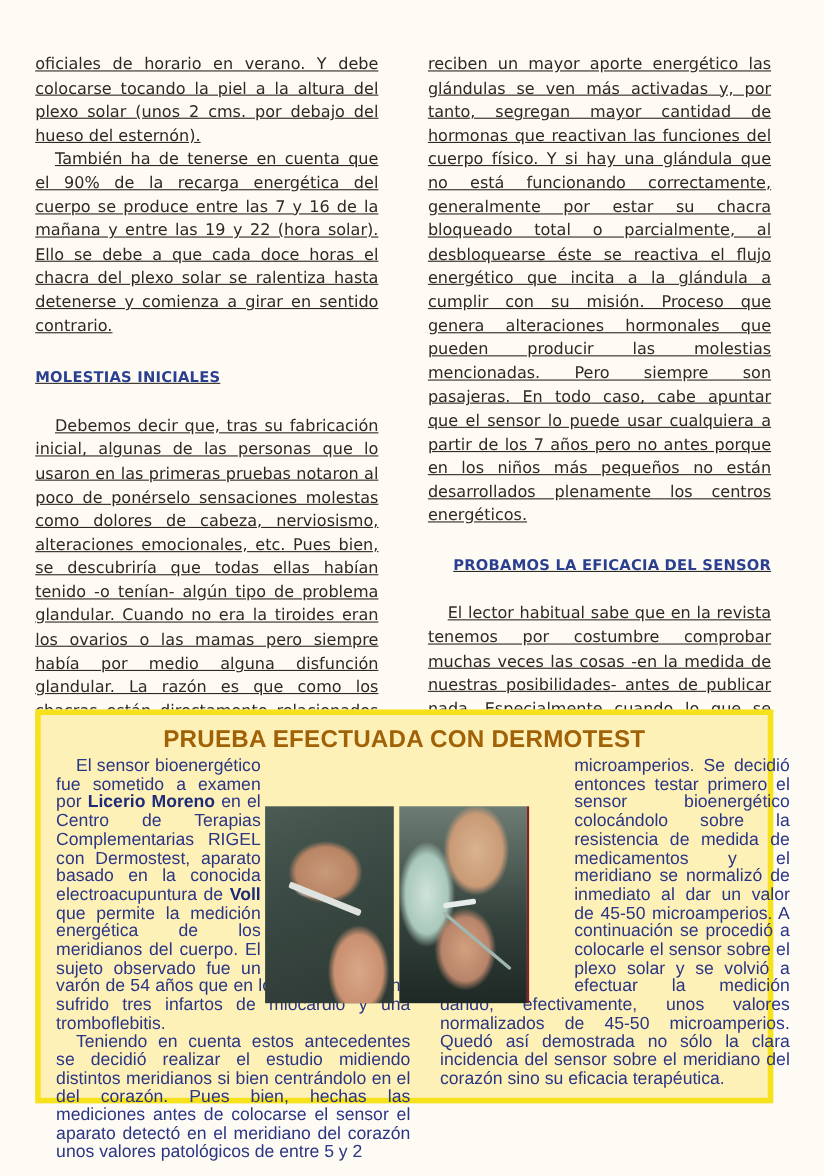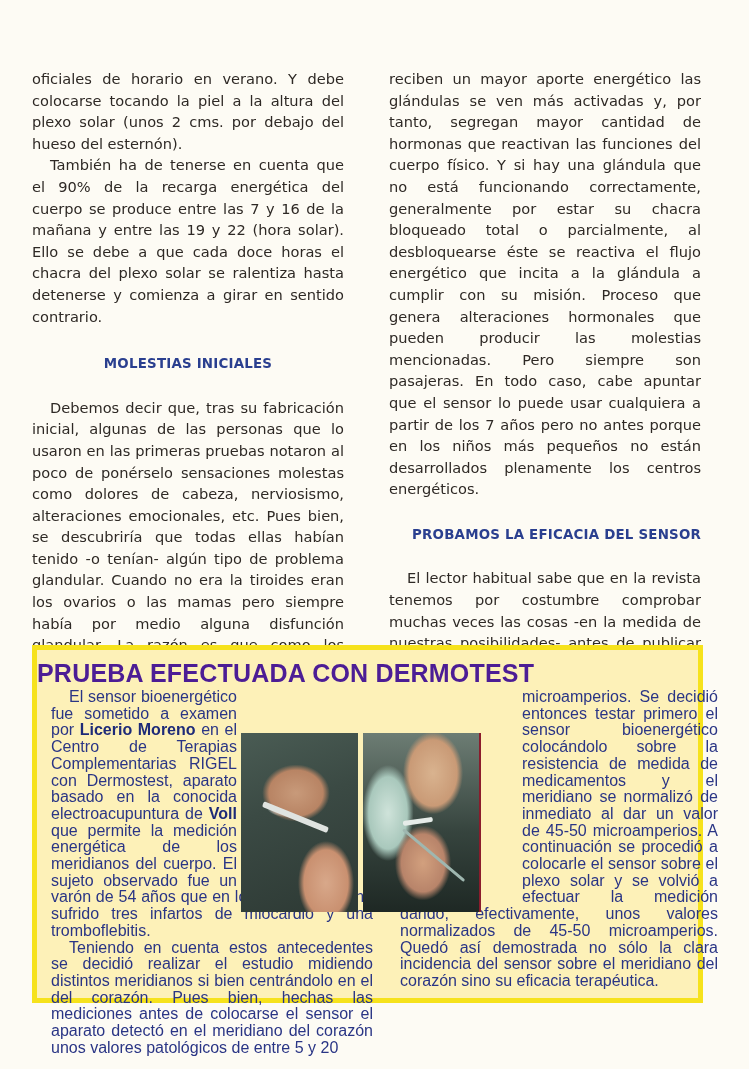--- a/index.html
+++ b/index.html
@@ -5,60 +5,60 @@
   * { margin: 0; padding: 0; box-sizing: border-box; }
   html, body { width: 749px; height: 1069px; overflow: hidden; }
   body {
     background: #fdfbf4;
     font-family: "DejaVu Sans", "Liberation Sans", sans-serif;
     color: #2b2622;
     position: relative;
   }
   .col {
     position: absolute;
-    top: 68px;
+    top: 48px;
     width: 312px;
     font-size: 14.6px;
     line-height: 21.6px;
     text-align: justify;
     color: #2e2925;
+    text-decoration: underline;
   }
   .col.left { left: 32px; }
   .col.right { left: 389px; }
   .col p { margin: 0; }
   .col p.indent { text-indent: 18px; }
   .heading {
     font-family: "DejaVu Sans", sans-serif;
     font-weight: bold;
     color: #2a3f8f;
     font-size: 13.4px;
     letter-spacing: 0.2px;
-    text-align: center;
     margin: 26px 0 22px 0;
   }
   .col.right .heading { text-align: right; margin: 24px 0 22px 0; }
 
   .box {
     position: absolute;
     left: 32px;
     top: 645px;
     width: 671px;
     height: 358px;
     border: 5px solid #f6e21c;
     background: #fdf1b8;
   }
   .box-title {
     position: absolute;
     left: 0; right: 0; top: 9px;
-    text-align: left;
+    text-align: center;
     font-family: "Liberation Sans", sans-serif;
     font-weight: bold;
-    font-size: 25px;
+    font-size: 22px;
     letter-spacing: 0.2px;
-    color: #4c1d95;
+    color: #a16207;
   }
   .box-text {
     font-family: "Liberation Sans", sans-serif;
     font-size: 16px;
     line-height: 16.7px;
     color: #2a3585;
     text-align: justify;
   }
   .box-text p.indent { text-indent: 18px; }
   .box-text b { color: #1d2a78; }
@@ -120,21 +120,21 @@
 </div>
 
 <div class="box">
   <div class="box-title">PRUEBA EFECTUADA CON DERMOTEST</div>
 
 </div>
 
 <div class="box-text" style="position:absolute;left:51px;top:689px;width:322px;">
   <div class="float-right-space" style="margin-top:34px;"></div>
   <p class="indent"><span>El sensor bioenergético fue sometido a examen por </span><b>Licerio Moreno</b><span> en el Centro de Terapias Complementarias RIGEL con Dermostest, aparato basado en la conocida electroacupuntura de </span><b>Voll</b><span> que permite la medición energética de los meridianos del cuerpo. El sujeto observado fue un varón de 54 años que en los últimos años ha sufrido tres infartos de miocardio y una tromboflebitis.</span></p>
-  <p class="indent">Teniendo en cuenta estos antecedentes se decidió realizar el estudio midiendo distintos meridianos si bien centrándolo en el del corazón. Pues bien, hechas las mediciones antes de colocarse el sensor el aparato detectó en el meridiano del corazón unos valores patológicos de entre 5 y 20</p>
+  <p class="indent">Teniendo en cuenta estos antecedentes se decidió realizar el estudio midiendo distintos meridianos si bien centrándolo en el del corazón. Pues bien, hechas las mediciones antes de colocarse el sensor el aparato detectó en el meridiano del corazón unos valores patológicos de entre 5 y 2</p>
 </div>
 
 <div class="box-text" style="position:absolute;left:400px;top:689px;width:318px;">
   <div class="float-left-space" style="margin-top:34px;"></div>
   <p>microamperios. Se decidió entonces testar primero el sensor bioenergético colocándolo sobre la resistencia de medida de medicamentos y el meridiano se normalizó de inmediato al dar un valor de 45-50 microamperios. A continuación se procedió a colocarle el sensor sobre el plexo solar y se volvió a efectuar la medición dando, efectivamente, unos valores normalizados de 45-50 microamperios. Quedó así demostrada no sólo la clara incidencia del sensor sobre el meridiano del corazón sino su eficacia terapéutica.</p>
 </div>
 
 <div class="photos">
   <div class="photo p1" title="Medición con electrodo en la mano del sujeto">
     <div class="cable" style="left:22px;top:68px;width:70px;transform:rotate(22deg);background:#dfe3e0;height:6px;"></div>

